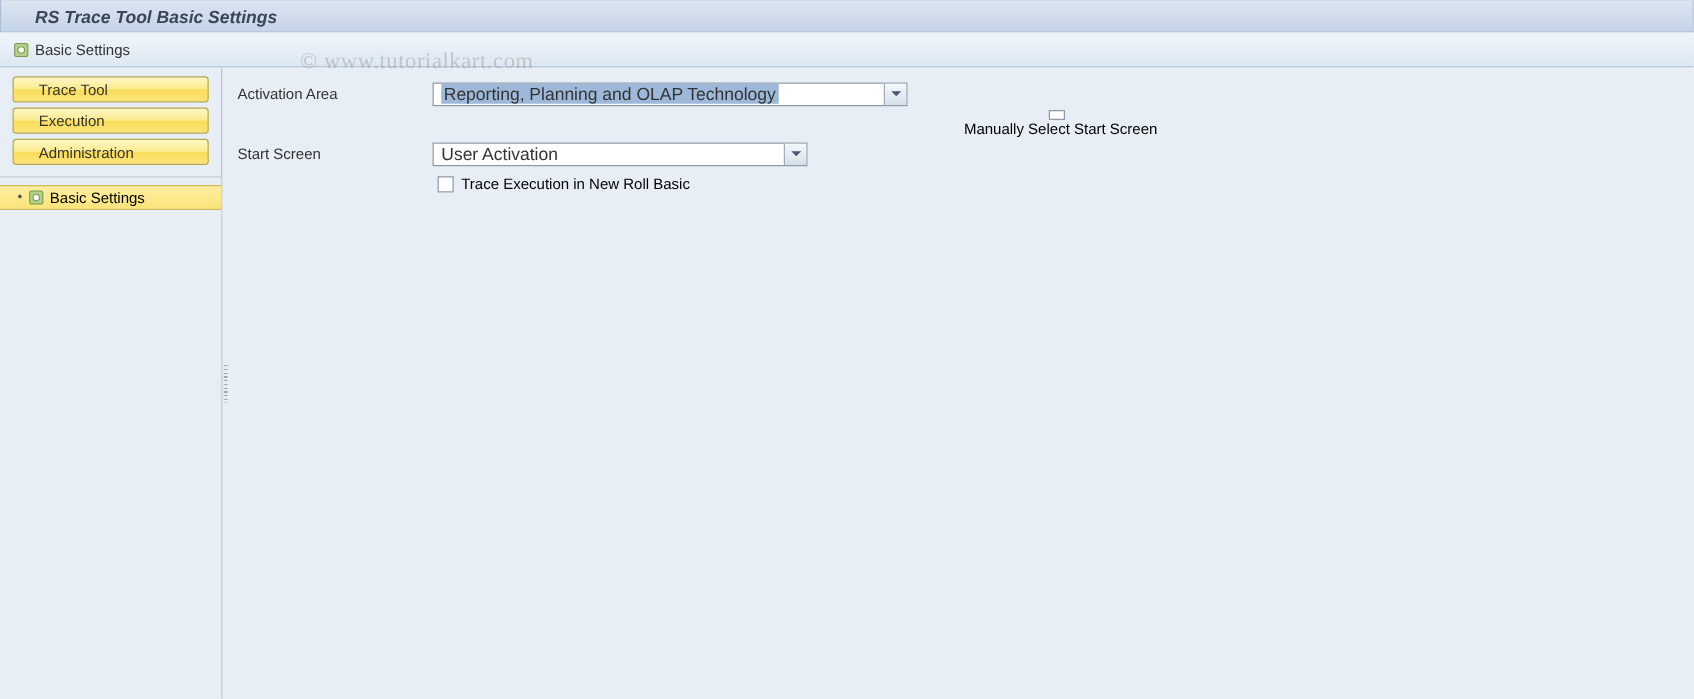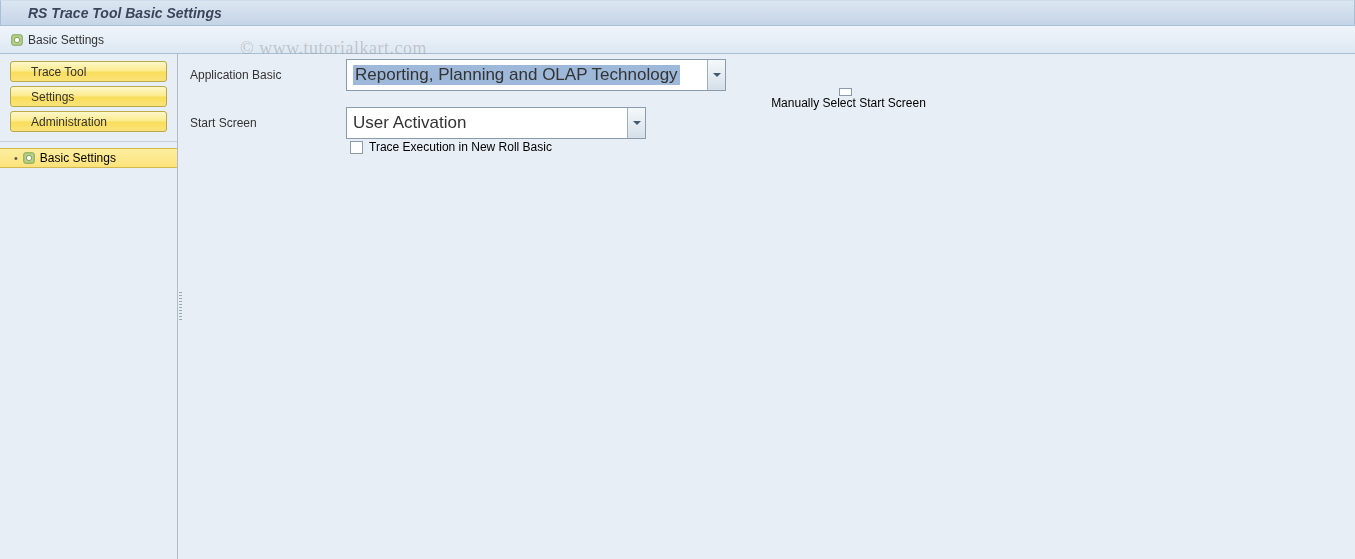--- a/index.html
+++ b/index.html
@@ -109,25 +109,25 @@
     }
     .form-label {
       width: 160px;
       font-size: 12px;
       color: #333;
       padding-left: 4px;
     }
     .select-box {
       border: 1px solid #8c9bab;
       background: #fff;
-      height: 32px;
+      height: 19px;
       display: flex;
       align-items: center;
       padding: 0 6px;
-      font-size: 17px;
+      font-size: 14px;
       position: relative;
       color: #333;
     }
     .select-box.wide { width: 380px; }
     .select-box.mid { width: 300px; }
     .select-highlight {
       background: #9eb8d9;
       padding: 0 2px;
     }
     .select-arrow {
@@ -214,42 +214,42 @@
   </div>
 </div>
 
 <div class="content-area">
 
   <div class="sidebar">
     <div class="sidebar-button">
       <span>Trace Tool</span>
     </div>
     <div class="sidebar-button">
-      <span>Settings</span>
+      <span>Execution</span>
     </div>
     <div class="sidebar-button">
       <span>Administration</span>
     </div>
     <div class="tree-area">
       <div class="tree-item selected">
         <span class="tree-node-char">•</span>
         <span class="icon-settings" style="margin-right:4px;">
           <svg viewBox="0 0 16 16">
               <rect x="2" y="2" width="12" height="12" rx="2" fill="#b4d08a" stroke="#7a9a4a"></rect>
               <circle cx="8" cy="8" r="3" fill="#fff" stroke="#7a9a4a"></circle>
             </svg>
         </span>
         <span>Basic Settings</span>
       </div>
     </div>
   </div>
 
   <div class="main-panel">
     <div class="form-row">
-      <span class="form-label">Application Basic</span>
+      <span class="form-label">Activation Area</span>
       <div class="select-box wide">
         <span class="select-highlight">Reporting, Planning and OLAP Technology</span>
         <span class="select-arrow">
             <span class="chev-down"></span>
           </span>
       </div>
     </div>
 
     <div class="checkbox-row" style="margin-left:160px;flex-direction:column;">
       <span class="checkbox-indicator"></span>

